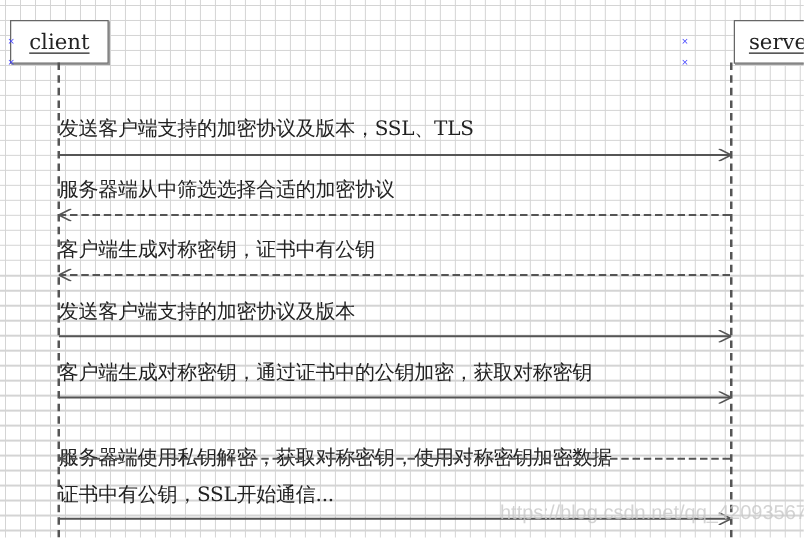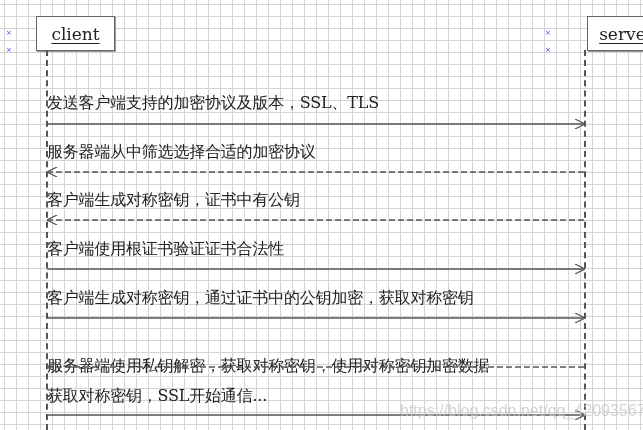--- a/index.html
+++ b/index.html
@@ -12,21 +12,21 @@
     background-position: 4px 0, 0 4px;
     font-family: "DejaVu Serif", "Liberation Serif", serif;
   }
   .actor {
     position:absolute; top:16px; height:33px; background:#fff;
     border:1px solid #666; box-shadow: 1px 1px 0 #999;
     display:flex; align-items:center; justify-content:center;
     font-family:"DejaVu Serif","Liberation Serif",serif; font-size:17px; color:#222;
   }
   .actor span { text-decoration: underline; text-underline-offset:3px; }
-  #client-box { left:8px; width:77px;margin-left:28px; }
+  #client-box { left:8px; width:77px; }
   #server-box { left:547px; width:77px;margin-left:40px; }
   .lifeline { position:absolute; top:50px; height:380px; width:0; border-left:2px dashed #555; }
   #client-line { left:46px; }
   #server-line { left:584px; }
   .msg-label {
     position:absolute; left:47px; width:538px; text-align:left;
     font-size:16px; color:#222; white-space:nowrap; letter-spacing:-0.2px;
     font-family:"DejaVu Serif","Liberation Serif",serif;
   }
   .arrow { position:absolute; left:47px; width:538px; height:10px; }
@@ -67,21 +67,21 @@
 </div>
 
 <div class="msg-label" style="top:190px">客户端生成对称密钥，证书中有公钥</div>
 <div class="arrow" style="top:215px">
   <svg width="538" height="10">
       <line x1="0" y1="5" x2="538" y2="5" stroke="#555" stroke-width="1.5" stroke-dasharray="6,3"></line>
       <polyline points="10,0 0,5 10,10" fill="none" stroke="#555" stroke-width="1.2"></polyline>
     </svg>
 </div>
 
-<div class="msg-label" style="top:239px">客户端使用根证书验证证书合法性</div>
+<div class="msg-label" style="top:239px">发送客户端支持的加密协议及版本</div>
 <div class="arrow" style="top:264px">
   <svg width="538" height="10">
       <line x1="0" y1="5" x2="538" y2="5" stroke="#555" stroke-width="1.5"></line>
       <polyline points="528,0 538,5 528,10" fill="none" stroke="#555" stroke-width="1.2"></polyline>
     </svg>
 </div>
 
 <div class="msg-label" style="top:288px">客户端生成对称密钥，通过证书中的公钥加密，获取对称密钥</div>
 <div class="arrow" style="top:313px">
   <svg width="538" height="10">
@@ -91,21 +91,21 @@
 </div>
 
 <div class="msg-label" style="top:356px">服务器端使用私钥解密，获取对称密钥，使用对称密钥加密数据</div>
 <div class="arrow" style="top:362px">
   <svg width="538" height="10">
       <line x1="0" y1="5" x2="538" y2="5" stroke="#555" stroke-width="1.5" stroke-dasharray="6,3"></line>
       <polyline points="10,0 0,5 10,10" fill="none" stroke="#555" stroke-width="1.2"></polyline>
     </svg>
 </div>
 
-<div class="msg-label" style="top:386px">获取对称密钥，SSL开始通信...</div>
+<div class="msg-label" style="top:386px">证书中有公钥，SSL开始通信...</div>
 <div class="arrow" style="top:410px">
   <svg width="538" height="10">
       <line x1="0" y1="5" x2="538" y2="5" stroke="#555" stroke-width="1.5"></line>
       <polyline points="528,0 538,5 528,10" fill="none" stroke="#555" stroke-width="1.2"></polyline>
     </svg>
 </div>
 
 <div class="handle" style="left:6px;top:31px">×</div>
 <div class="handle" style="left:6px;top:48px">×</div>
 <div class="handle" style="left:545px;top:31px">×</div>

